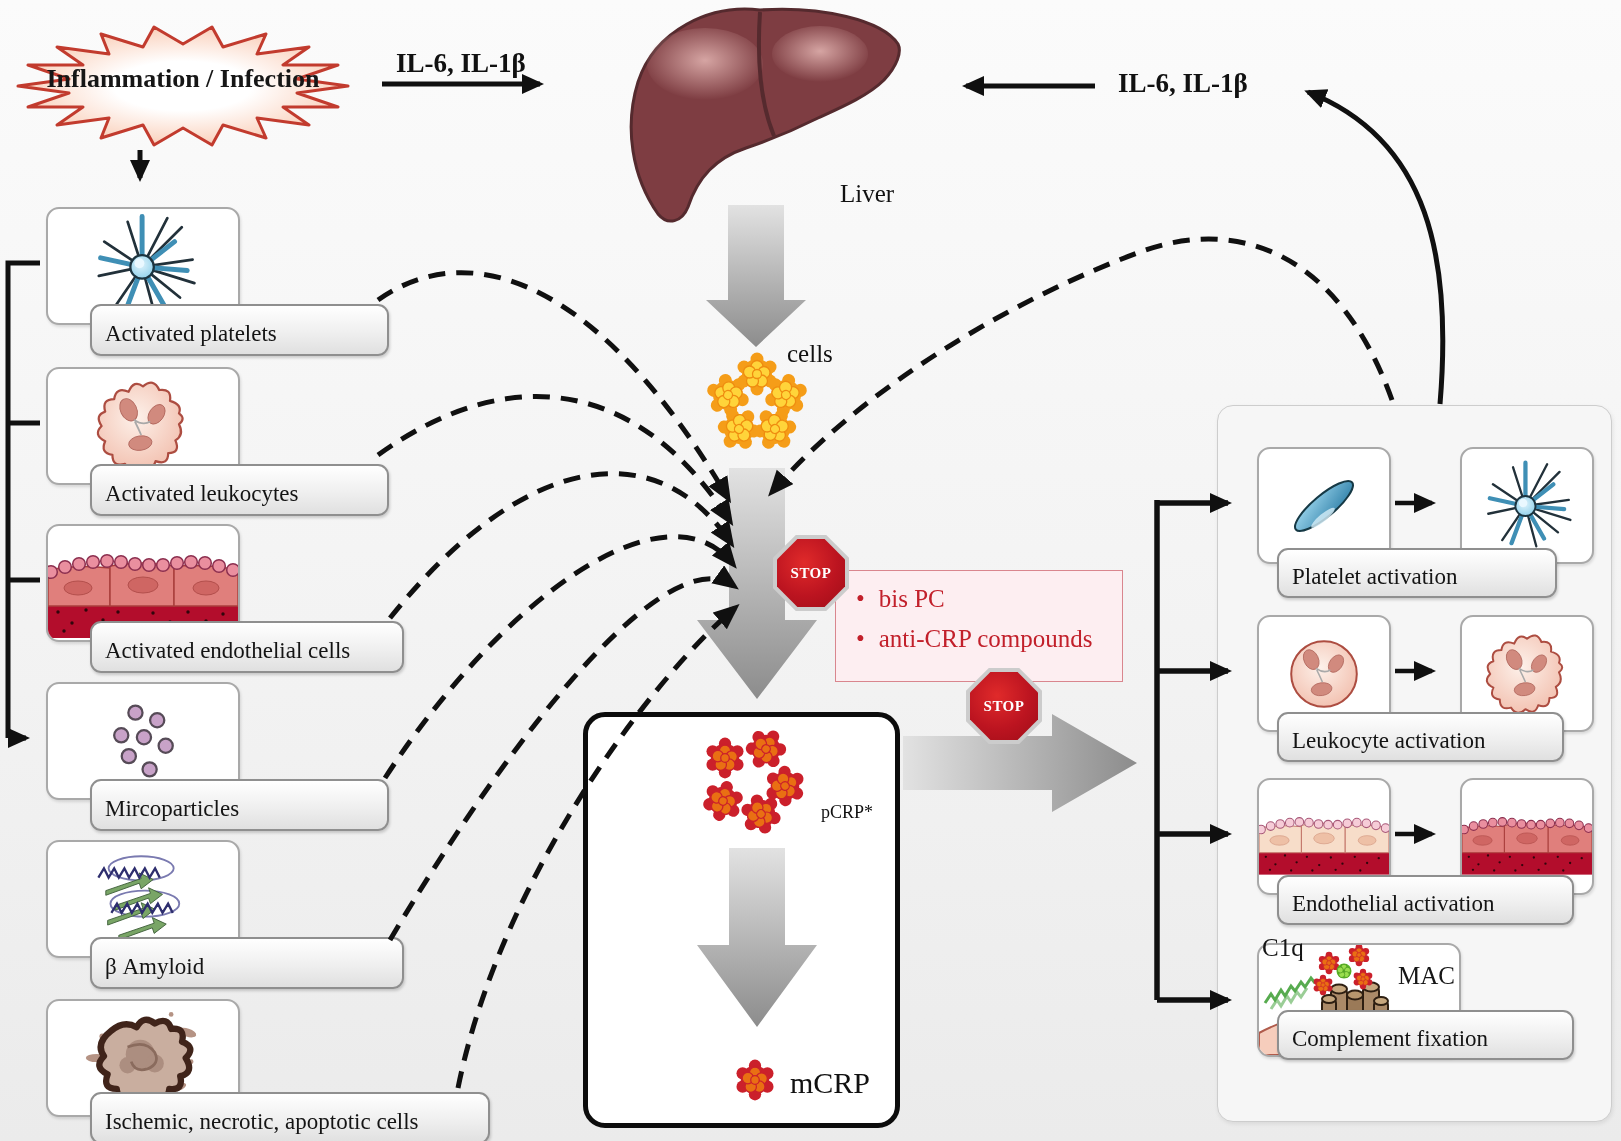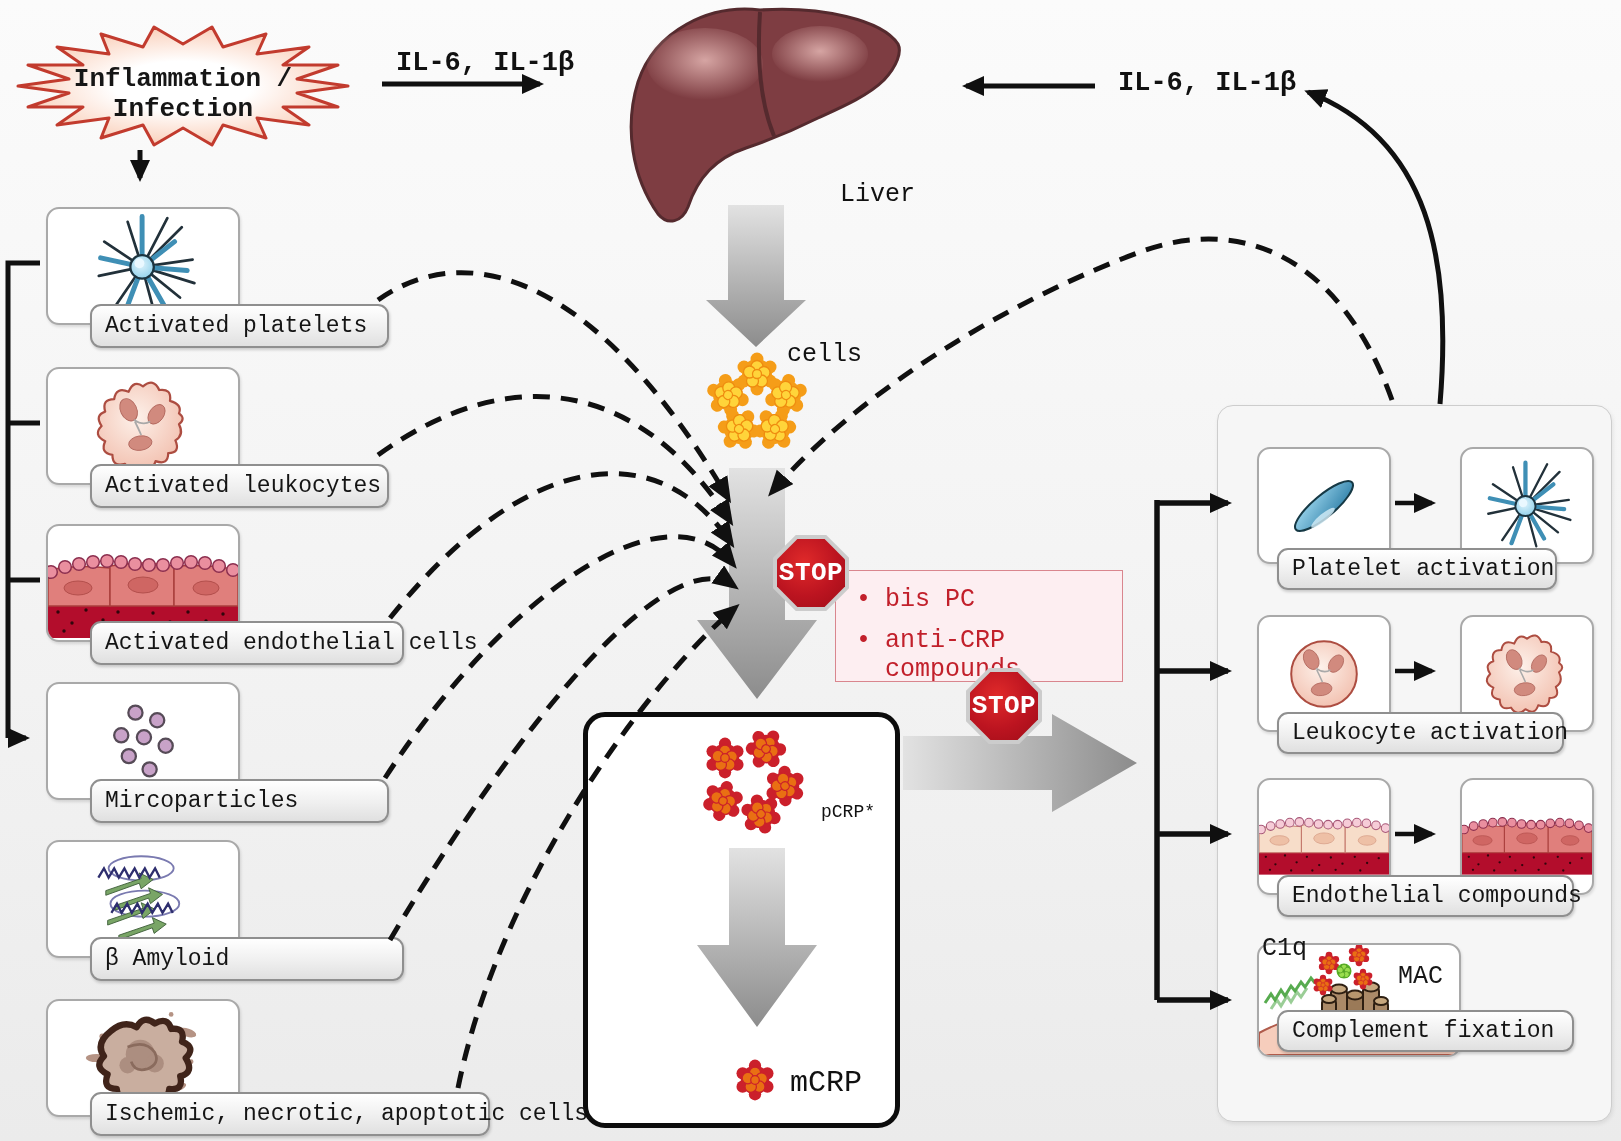--- a/index.html
+++ b/index.html
@@ -1,33 +1,33 @@
 <!DOCTYPE html>
 <html><head>
 <meta charset="utf-8">
 <style>
   html,body{margin:0;padding:0;background:#dcdcdc;}
   .stage{
     position:relative;width:1621px;height:1141px;overflow:hidden;
     background:linear-gradient(180deg,#fbfbfb 0%,#f3f3f3 55%,#ebebeb 100%);
-    font-family:Liberation Mono, monospace;color:#111;
+    font-family:Liberation Serif, serif;color:#111;
   }
   .abs{position:absolute;}
   svg{display:block;}
   .layer{position:absolute;left:0;top:0;pointer-events:none;}.z2{z-index:2}.z5{z-index:5}.z6{z-index:6}
 
   .iconbox{
     position:absolute;background:#fff;border:2px solid #a9a9a9;border-radius:13px;
     box-shadow:1px 2px 3px rgba(0,0,0,.12);display:flex;align-items:center;justify-content:center;
     overflow:hidden;z-index:3;
   }
   .pill{
     position:absolute;background:linear-gradient(180deg,#ffffff 0%,#efefef 55%,#e0e0e0 100%);
     border:2px solid #8f8f8f;border-radius:11px;box-shadow:1px 2px 3px rgba(0,0,0,.18);
-    display:flex;align-items:center;padding:0 0 0 13px;font-size:23px;color:#141414;
+    display:flex;align-items:center;padding:8px 0 0 13px;font-size:23px;color:#141414;
     white-space:nowrap;z-index:4;
   }
   .panel{
     position:absolute;background:#f6f6f6;border:1.5px solid #cdcdcd;border-radius:16px;
     box-shadow:1px 2px 4px rgba(0,0,0,.08);z-index:2;
   }
   .blackbox{
     position:absolute;background:#fff;border:5px solid #0c0c0c;border-radius:22px;z-index:2;
   }
   .pinkbox{
@@ -39,21 +39,21 @@
   .stop{
     position:absolute;width:76px;height:76px;z-index:6;
     clip-path:polygon(30% 0,70% 0,100% 30%,100% 70%,70% 100%,30% 100%,0 70%,0 30%);
     background:#cccccc;filter:drop-shadow(2px 3px 3px rgba(0,0,0,.35));
   }
   .stop .inner{
     position:absolute;inset:4px;
     clip-path:polygon(30% 0,70% 0,100% 30%,100% 70%,70% 100%,30% 100%,0 70%,0 30%);
     background:radial-gradient(circle at 40% 35%,#e02a2a 0%,#bc1420 55%,#9f0d18 100%);
     display:flex;align-items:center;justify-content:center;
-    color:#fff;font-weight:bold;font-size:26px;letter-spacing:.5px;
+    color:#fff;font-weight:bold;font-size:15px;letter-spacing:.5px;
   }
   .freelabel{position:absolute;z-index:7;white-space:nowrap;}
   .bold{font-weight:bold;}
   .blob-label{
     position:absolute;z-index:7;width:310px;text-align:center;font-weight:bold;font-size:26px;color:#161616;
   }
   .c1q-mac{position:absolute;z-index:7;font-size:25px;color:#161616;}
 </style>
 </head>
 <body>
@@ -537,21 +537,21 @@
     <svg width="130" height="90" viewBox="0 0 190 110">
         <use href="#icon-endothelium-pale"></use>
       </svg>
   </div>
   <div class="iconbox" style="left:1460px;top:778px;width:130px;height:113px">
     <svg width="130" height="90" viewBox="0 0 190 110">
         <use href="#icon-endothelium-active"></use>
       </svg>
   </div>
   <div class="pill" style="left:1277px;top:875px;width:280px;height:38px">
-    <span>Endothelial compounds</span>
+    <span>Endothelial activation</span>
   </div>
 
   <div class="iconbox" style="left:1257px;top:943px;width:200px;height:110px">
     <svg width="200" height="110" viewBox="0 0 200 110">
         <use href="#icon-complement"></use>
       </svg>
   </div>
   <div class="c1q-mac" style="left:1262px;top:934px">C1q</div>
   <div class="c1q-mac" style="left:1398px;top:962px">MAC</div>
   <div class="pill" style="left:1277px;top:1010px;width:280px;height:38px">

